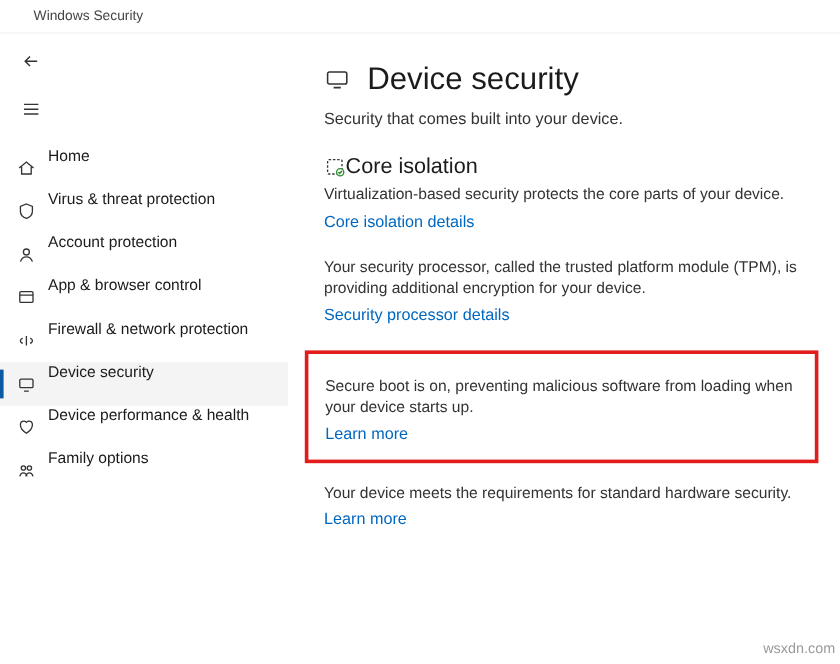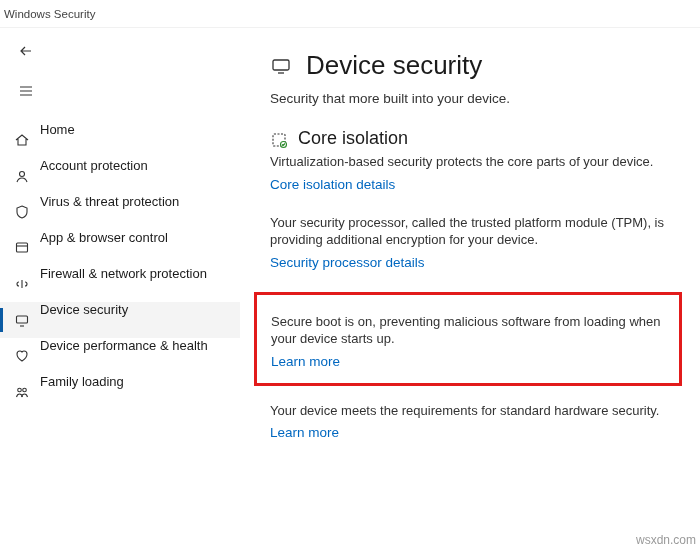--- a/index.html
+++ b/index.html
@@ -9,21 +9,21 @@
     background: #fff;
     color: #1b1b1b;
     width: 700px;
     height: 553px;
     overflow: hidden;
     font-size: 13px;
   }
   .titlebar {
     height: 28px;
     line-height: 28px;
-    padding-left: 4px;
+    padding-left: 28px;
     font-size: 11.5px;
     color: #444;
     border-bottom: 1px solid #f1f1f1;
   }
   .content {
     display: flex;
     height: calc(553px - 28px);
   }
   .sidebar {
     width: 240px;
@@ -89,22 +89,21 @@
   .page-sub {
     margin: 10px 0 22px 0;
     font-size: 13.5px;
     color: #333;
   }
   .section {
     margin-bottom: 22px;
   }
   .sec-head {
     display: flex;
-    align-items: flex-end;
-    gap: 10px;
+    align-items: center;
   }
   .sec-head h2 {
     font-weight: 400;
     font-size: 18px;
     margin: 0;
   }
   .sec-desc {
     margin: 4px 0 6px 0;
     font-size: 13px;
     color: #333;
@@ -160,34 +159,34 @@
           <svg width="16" height="16" viewBox="0 0 16 16" fill="none" stroke="#333" stroke-width="1.1">
               <path d="M2 8l6-5 6 5M4 7v6h8V7"></path>
             </svg>
         </span>
         <span class="nav-label">Home</span>
       </div>
 
       <div class="nav-item">
         <span class="nav-icon">
           <svg width="16" height="16" viewBox="0 0 16 16" fill="none" stroke="#333" stroke-width="1.1">
+              <path d="M8 2l5 2v4c0 3-2 5-5 6-3-1-5-3-5-6V4l5-2z"></path>
+            </svg>
+        </span>
+        <span class="nav-label">Virus &amp; threat protection</span>
+      </div>
+
+      <div class="nav-item">
+        <span class="nav-icon">
+          <svg width="16" height="16" viewBox="0 0 16 16" fill="none" stroke="#333" stroke-width="1.1">
               <circle cx="8" cy="6" r="2.5"></circle>
               <path d="M3 14c1-3 3-4 5-4s4 1 5 4"></path>
             </svg>
         </span>
         <span class="nav-label">Account protection</span>
-      </div>
-
-      <div class="nav-item">
-        <span class="nav-icon">
-          <svg width="16" height="16" viewBox="0 0 16 16" fill="none" stroke="#333" stroke-width="1.1">
-              <path d="M8 2l5 2v4c0 3-2 5-5 6-3-1-5-3-5-6V4l5-2z"></path>
-            </svg>
-        </span>
-        <span class="nav-label">Virus &amp; threat protection</span>
       </div>
 
       <div class="nav-item">
         <span class="nav-icon">
           <svg width="16" height="16" viewBox="0 0 16 16" fill="none" stroke="#333" stroke-width="1.1">
               <rect x="2.5" y="3" width="11" height="9" rx="1"></rect>
               <path d="M2.5 6h11"></path>
             </svg>
         </span>
         <span class="nav-label">App &amp; browser control</span>
@@ -222,37 +221,37 @@
       </div>
 
       <div class="nav-item">
         <span class="nav-icon">
           <svg width="16" height="16" viewBox="0 0 16 16" fill="none" stroke="#333" stroke-width="1.1">
               <circle cx="5.5" cy="6" r="1.8"></circle>
               <circle cx="10.5" cy="6" r="1.8"></circle>
               <path d="M2.5 13c.5-2 1.5-3 3-3s2.5 1 3 3M7.5 13c.5-2 1.5-3 3-3s2.5 1 3 3"></path>
             </svg>
         </span>
-        <span class="nav-label">Family loading</span>
+        <span class="nav-label">Family options</span>
       </div>
 
     </div>
   </div>
 
   <div class="main">
     <div class="page-header">
       <span>
         <svg width="22" height="22" viewBox="0 0 22 22" fill="none" stroke="#333" stroke-width="1.3">
             <rect x="3" y="5" width="16" height="10" rx="1.5"></rect>
             <path d="M8 18h6"></path>
           </svg>
       </span>
       <h1>Device security</h1>
     </div>
-    <p class="page-sub">Security that more built into your device.</p>
+    <p class="page-sub">Security that comes built into your device.</p>
 
     <div class="section">
       <div class="sec-head">
         <span>
           <svg width="18" height="18" viewBox="0 0 18 18" fill="none" stroke="#333" stroke-width="1.1">
               <rect x="3" y="3" width="12" height="12" rx="1" stroke-dasharray="2 1.5"></rect>
               <circle cx="13.5" cy="13.5" r="3" fill="#fff" stroke="#2e8b2e"></circle>
               <path d="M12 13.5l1 1 2-2" stroke="#2e8b2e" stroke-width="1.3"></path>
             </svg>
         </span>

